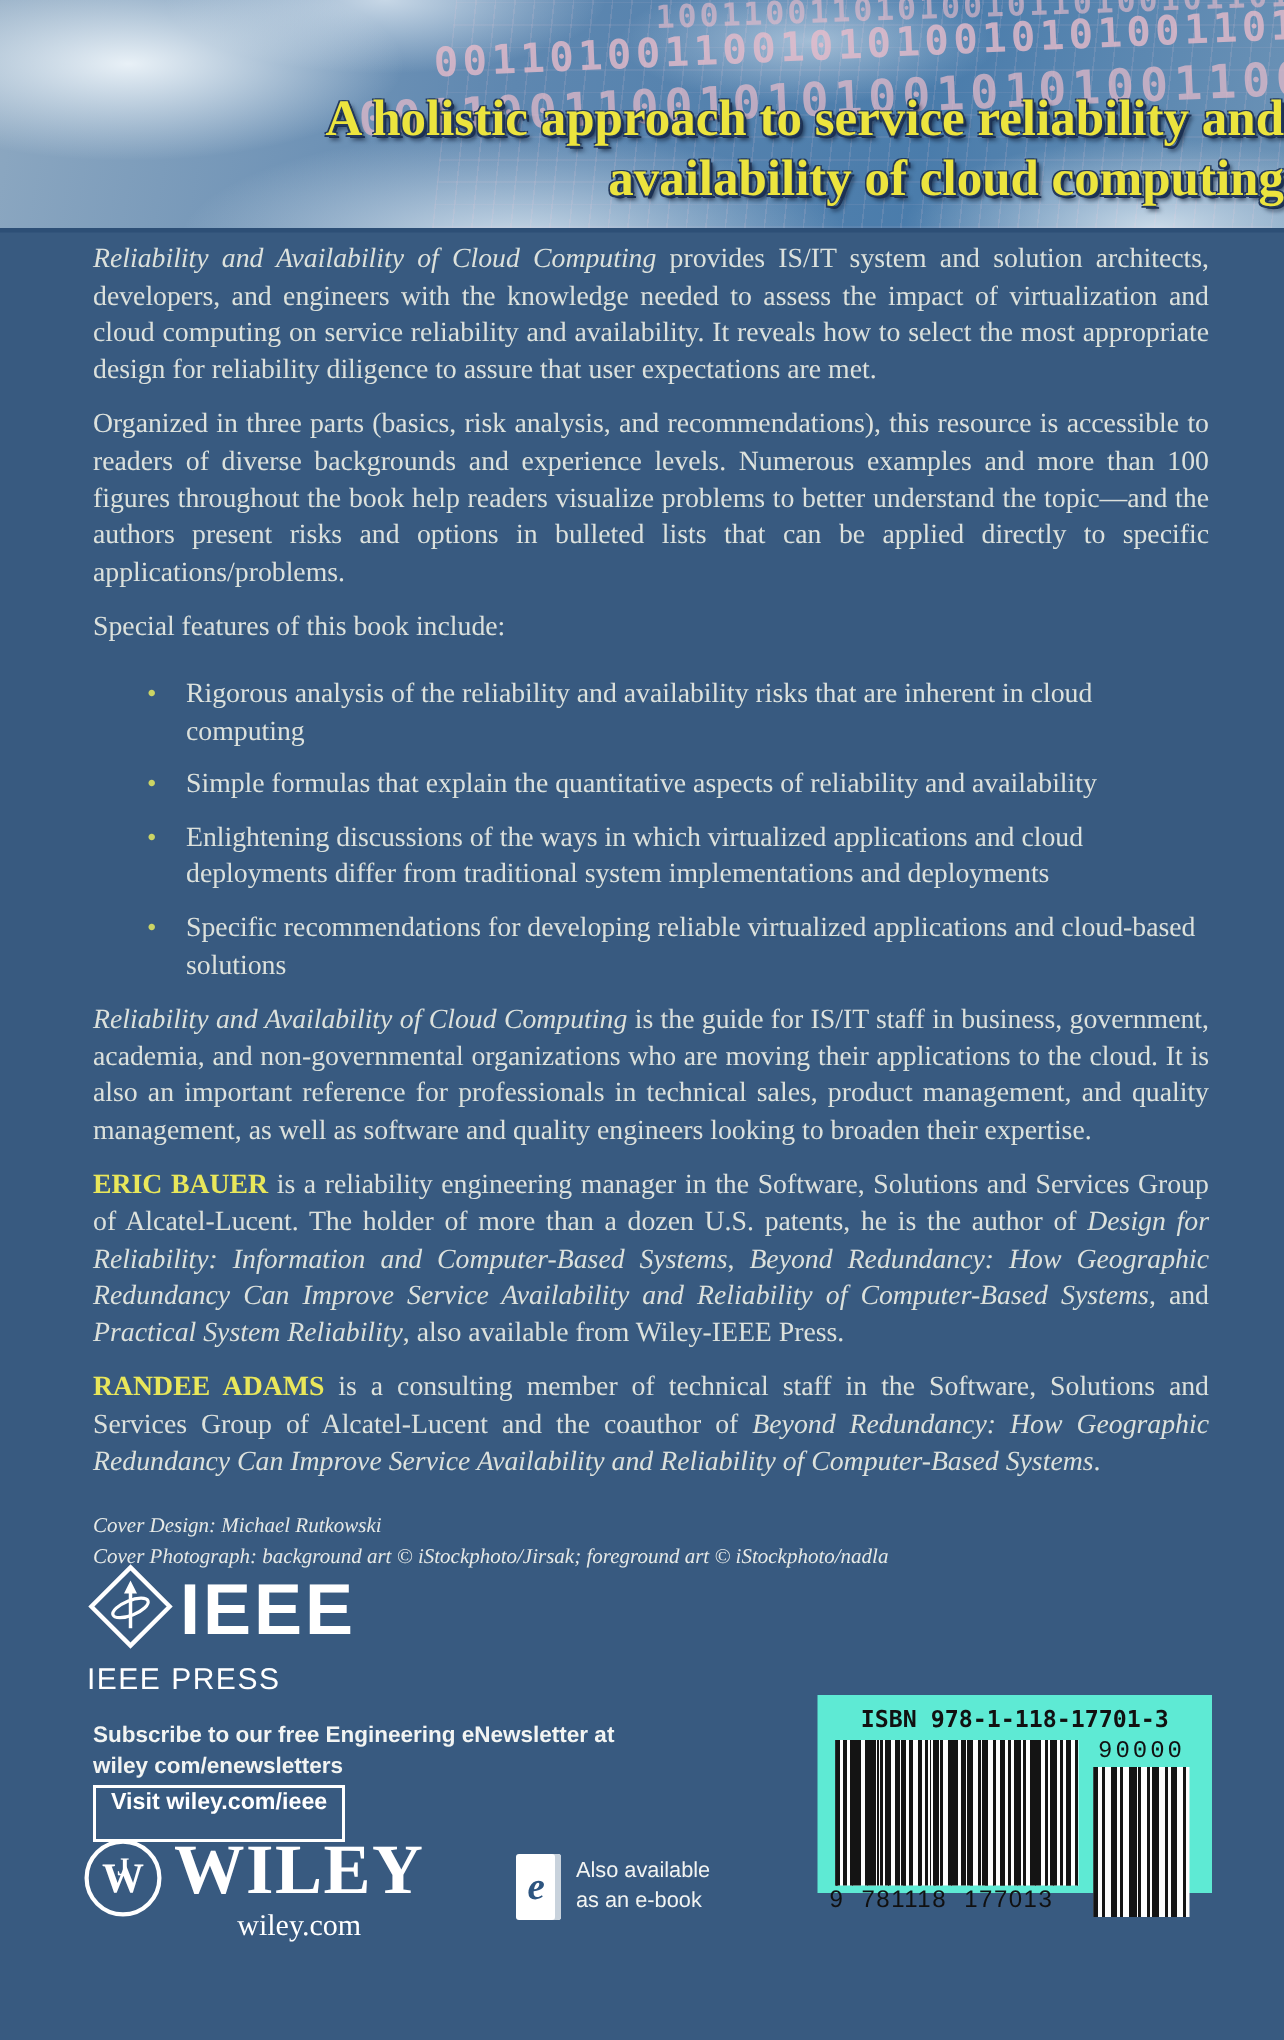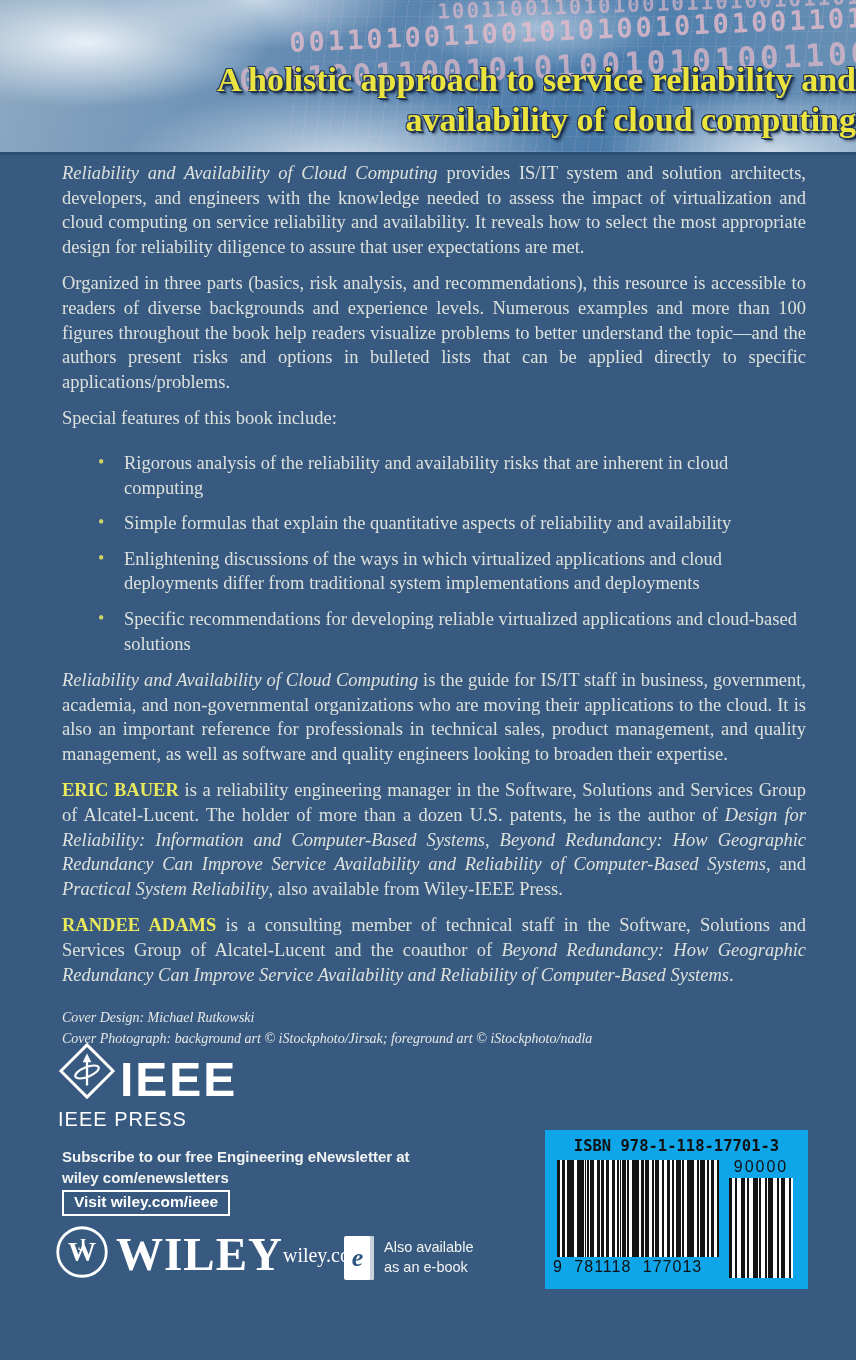--- a/index.html
+++ b/index.html
@@ -55,61 +55,61 @@
   ul.features{list-style:none;margin:0 0 12px 0;padding:0 0 0 36px;}
   ul.features li{display:flex;margin-bottom:11px;}
   ul.features .dot{width:26px;color:#ccd464;flex:none;font-size:18px;}
   ul.features .ftext{flex:1;text-align:left;}
   .bio{margin-top:16px;}
   .credits{margin-top:20px;font-style:italic;font-size:14px;line-height:1.5;color:#e6e9e6;}
 
   
   .ieee-block{position:absolute;left:58px;top:1042px;color:#fff;
     font-family:"Liberation Sans","DejaVu Sans",sans-serif;}
-  .ieee-row{display:flex;align-items:flex-end;}
+  .ieee-row{display:flex;align-items:center;}
   .ieee-word{font-size:48px;font-weight:bold;letter-spacing:2px;margin-left:4px;line-height:1;}
   .ieee-press{font-size:20px;font-weight:normal;letter-spacing:1px;margin-top:4px;}
 
   
   .subscribe{position:absolute;left:62px;top:1146px;color:#f2f4f2;
     font-family:"Liberation Sans","DejaVu Sans",sans-serif;
     font-size:15px;font-weight:bold;line-height:1.4;}
   .visit-box{position:absolute;left:62px;top:1190px;border:2px solid #fff;
-    padding:1px 10px 3px 10px;color:#fff;
+    padding:1px 10px 15px 10px;color:#fff;
     font-family:"Liberation Sans","DejaVu Sans",sans-serif;
     font-size:15.5px;font-weight:bold;}
 
   
   .wiley-block{position:absolute;left:54px;top:1224px;display:flex;color:#fff;}
-  .wiley-right{margin-left:6px;display:flex;flex-direction:row;align-items:center;}
+  .wiley-right{margin-left:6px;display:flex;flex-direction:column;align-items:center;}
   .wiley-word{font-size:47px;font-weight:bold;letter-spacing:1px;line-height:1;}
   .wiley-site{font-size:20px;margin-top:2px;}
 
   
   .ebook{position:absolute;left:344px;top:1236px;display:flex;align-items:center;}
   .ebook-icon{width:30px;height:44px;background:#fff;border-radius:2px;position:relative;
     display:flex;align-items:center;justify-content:center;box-shadow:inset -4px 0 0 #c8d2dc;}
   .ebook-icon span{font-style:italic;font-weight:bold;font-size:26px;color:#2d5580;margin-right:3px;}
   .ebook-text{margin-left:10px;color:#f2f4f2;
     font-family:"Liberation Sans","DejaVu Sans",sans-serif;
     font-size:14.5px;font-weight:normal;line-height:1.35;}
 
   
-  .barcode-box{position:absolute;left:545px;top:1130px;width:263px;height:159px;background:#0ea5e9;}
+  .barcode-box{position:absolute;left:545px;top:1130px;width:263px;height:132px;background:#5eead4;}
   .isbn{position:absolute;top:7px;left:0;width:100%;text-align:center;color:#111;
     font-family:"DejaVu Sans Mono",monospace;font-size:15.5px;font-weight:bold;letter-spacing:0;}
   .bars-main{position:absolute;left:12px;top:30px;width:162px;height:97px;background-color:#fdfdfd;
     background-image:
       repeating-linear-gradient(90deg,#141414 0 2px,transparent 2px 5px),
       repeating-linear-gradient(90deg,#141414 0 3px,transparent 3px 11px),
       repeating-linear-gradient(90deg,#141414 0 1px,transparent 1px 7px);}
   .ean-digits{position:absolute;left:8px;top:128px;width:172px;color:#111;
     font-family:Liberation Sans, sans-serif;font-size:16px;word-spacing:6px;letter-spacing:1px;}
   .addon-num{position:absolute;left:180px;top:28px;width:72px;text-align:center;color:#111;
-    font-family:Liberation Sans, sans-serif;font-size:16px;letter-spacing:2px;}
+    font-family:Liberation Mono, monospace;font-size:16px;letter-spacing:2px;}
   .bars-addon{position:absolute;left:184px;top:48px;width:64px;height:100px;background-color:#fdfdfd;
     background-image:
       repeating-linear-gradient(90deg,#141414 0 2px,transparent 2px 6px),
       repeating-linear-gradient(90deg,#141414 0 3px,transparent 3px 13px);}
 </style>
 </head>
 <body>
 
 <div class="cover">
 

